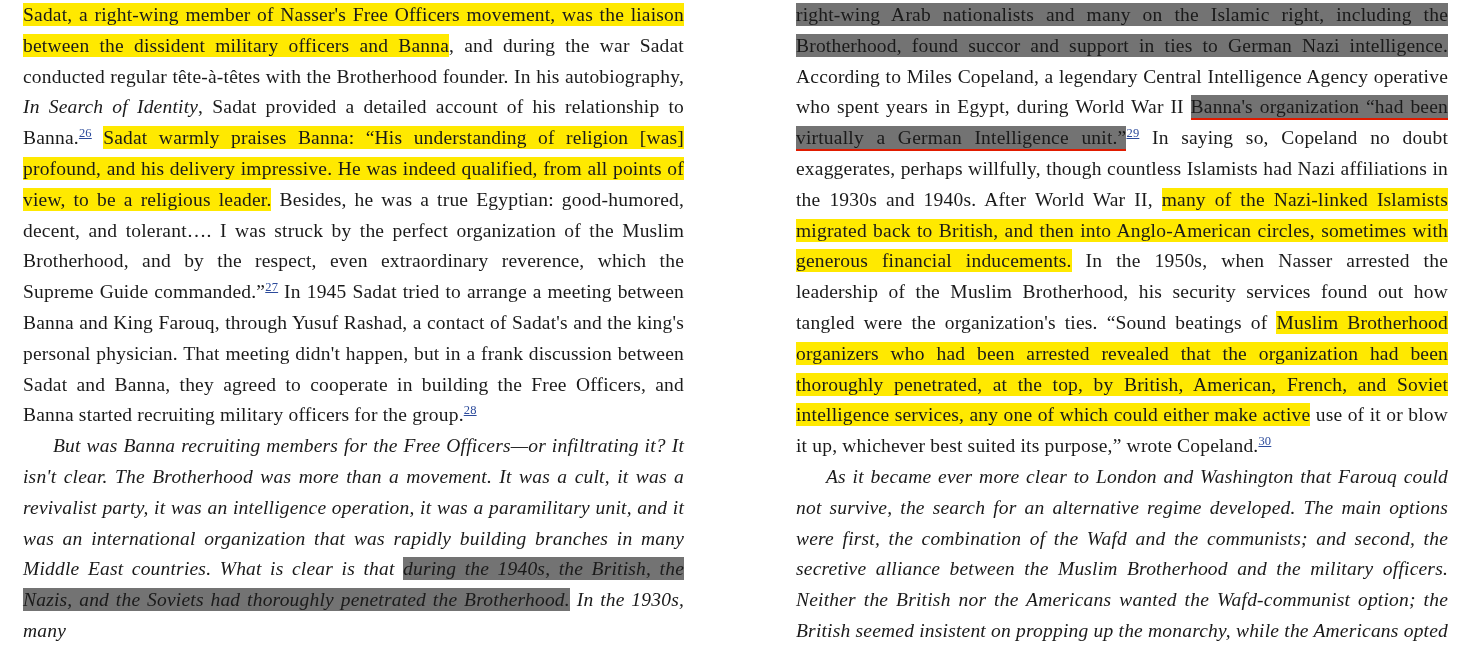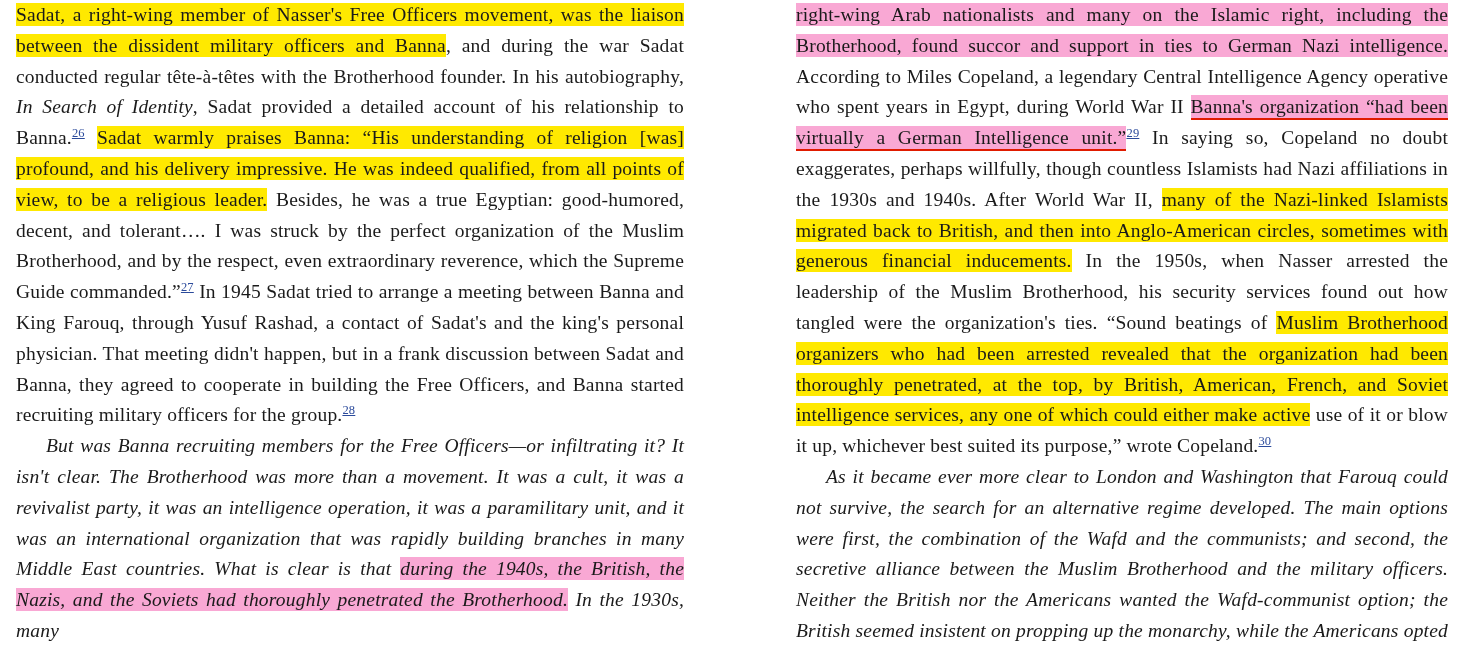--- a/index.html
+++ b/index.html
@@ -21,21 +21,21 @@
     display: flex;
     gap: 112px;
     padding: 0;
     box-sizing: border-box;
   }
   .column {
     width: 684px;
     box-sizing: border-box;
   }
   .column.left {
-    padding-left: 16px;
+    padding-left: 23px;
   }
   .column.right {
     width: 668px;
     padding-right: 16px;
   }
   p.para {
     margin: 0;
     text-align: justify;
     text-justify: inter-word;
     font-size: 19.5px;
@@ -47,21 +47,21 @@
     text-indent: 30px;
     font-style: italic;
   }
   .hl-y {
     background: #ffe900;
     box-decoration-break: clone;
     -webkit-box-decoration-break: clone;
     padding: 1px 0;
   }
   .hl-b {
-    background: #f9a8d4;
+    background: #737373;
     box-decoration-break: clone;
     -webkit-box-decoration-break: clone;
     padding: 1px 0;
     margin-top: 16px;
   }
   .ul-r {
     border-bottom: 2.5px solid #e01b00;
     padding-bottom: 1px;
   }
   .ital {

